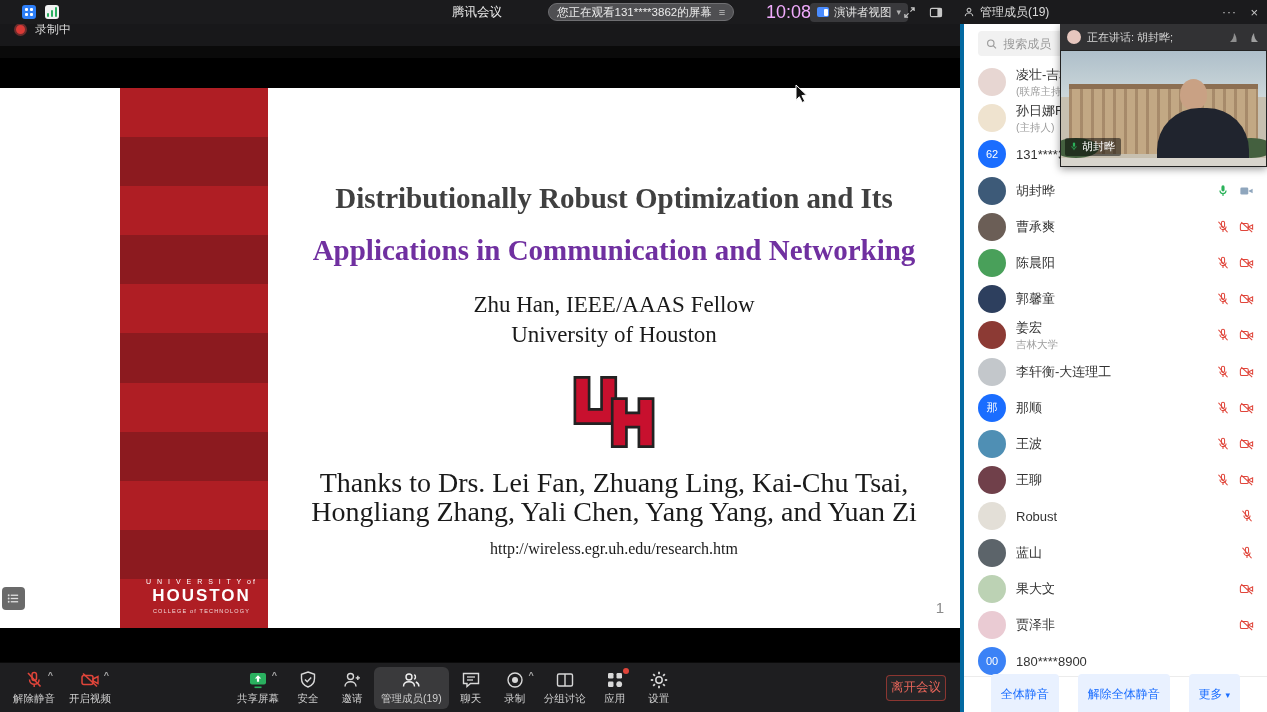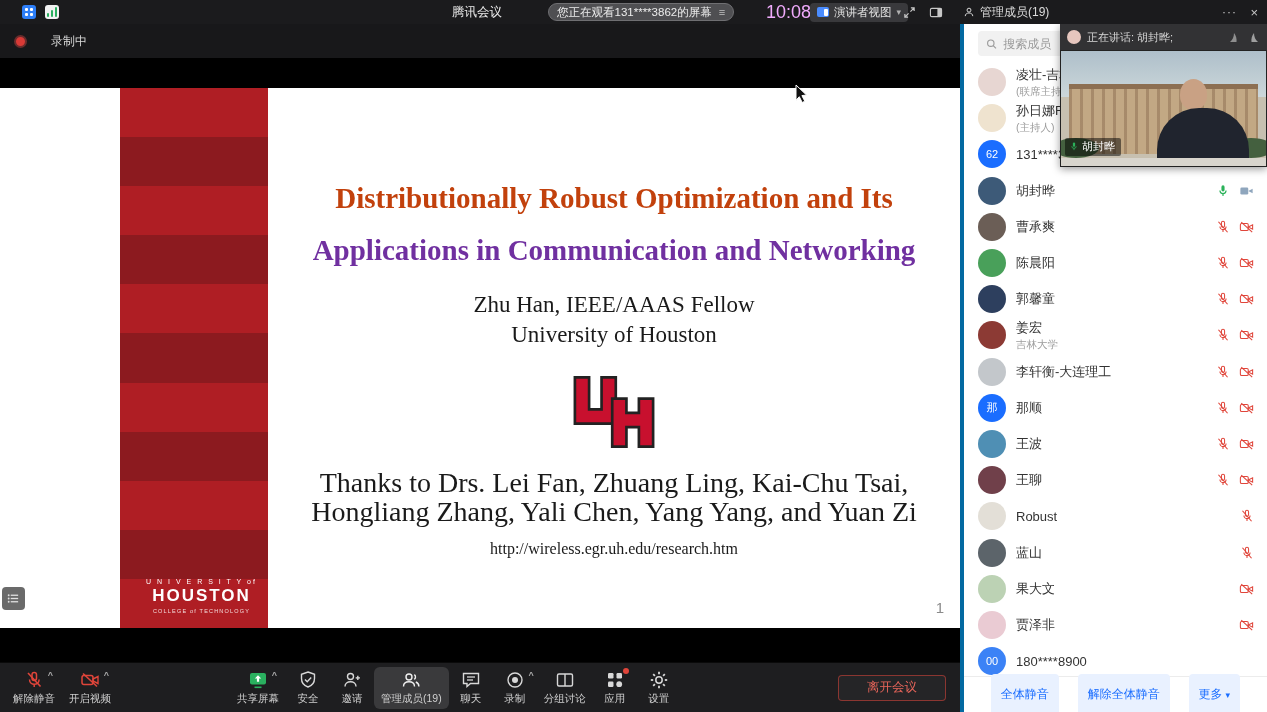--- a/index.html
+++ b/index.html
@@ -21,21 +21,21 @@
   .view-pill{left:810px;top:2.5px;height:19px;background:#39393c;border-radius:4px;padding:0 7px;font-size:11.5px;color:#e2e2e2;gap:5px}
   .vp-ic{width:12px;height:10px;border-radius:2px;background:#4a8cff;position:relative}
   .vp-ic:after{content:"";position:absolute;right:1.5px;top:1.5px;bottom:1.5px;width:4px;background:#fff;border-radius:1px}
   .caret-down{font-size:9px;color:#b0b0b0}
   .tb-expand{left:903px}.tb-window{left:929px}
   .tb-panel-title{left:963px;gap:5px;color:#dcdcdc;font-size:12px}
   .tb-more{right:30px;color:#c8c8c8;font-size:12px;letter-spacing:1px}
   .tb-close{right:9px;color:#c8c8c8;font-size:13px}
 
   
-  .record-bar{position:absolute;left:0;top:24px;width:960px;height:34px;background:#18181a;display:flex;align-items:center;padding-left:14px;gap:24px;z-index:5}
+  .record-bar{position:absolute;left:0;top:12px;width:960px;height:34px;background:#18181a;display:flex;align-items:center;padding-left:14px;gap:8px;z-index:5}
   .rec-dot{width:13px;height:13px;border-radius:50%;border:2px solid #6a2c2c;background:#d93a36}
   .rec-label{color:#d8d8d8;font-size:12px}
 
   
   .stage{position:absolute;left:0;top:58px;width:960px;height:604px;background:#000}
   .slide{position:absolute;left:0;top:30px;width:960px;height:540px;background:#fff;overflow:hidden}
   .stripe-col{position:absolute;left:120px;top:0;width:148px;height:100%;display:flex;flex-direction:column}
   .stripe{flex:1}
   .uh-mark{position:absolute;left:120px;width:163px;bottom:14px;text-align:center;color:#fff;font-family:"Liberation Sans",sans-serif;z-index:2}
   .uh-small{font-size:7px;letter-spacing:2px}
@@ -57,21 +57,21 @@
 
   
   .toolbar{position:absolute;left:0;top:662px;width:960px;height:50px;background:#1e1e20;border-top:1px solid #0a0a0a;display:flex;align-items:center;padding:0 14px 0 6px}
   .tb-spacer{width:112px}
   .tbi{display:flex;flex-direction:column;align-items:center;justify-content:center;padding:3px 7px;border-radius:6px;min-width:44px}
   .tbi.active{background:#3a3a3c}
   .tbi-icon{position:relative;height:20px;display:flex;align-items:center}
   .tbi-label{margin-top:2px;font-size:10.5px;color:#cfcfcf;white-space:nowrap}
   .caret-up{position:absolute;right:-9px;top:0;font-size:9px;color:#a8a8a8;font-weight:bold}
   .badge-dot{position:absolute;top:-2px;right:-4px;width:6px;height:6px;border-radius:50%;background:#e0453a}
-  .leave-btn{margin-left:auto;height:26px;padding:0 28px;background:#252527;border:1px solid rgba(224,69,58,.55);border-radius:4px;color:#e8655a;font-size:12.5px;display:flex;align-items:center}
+  .leave-btn{margin-left:auto;height:26px;padding:0 4px;background:#252527;border:1px solid rgba(224,69,58,.55);border-radius:4px;color:#e8655a;font-size:12.5px;display:flex;align-items:center}
 
   
   .panel{position:absolute;left:960px;top:24px;width:307px;height:688px;background:#fff;border-left:4px solid #0369a1}
   .search-box{position:absolute;left:14px;top:7px;right:14px;height:25px;background:#f1f1f1;border-radius:4px;display:flex;align-items:center;padding:0 8px;gap:6px}
   .search-box input{border:none;outline:none;background:transparent;font-size:12px;color:#333;width:100%}
   .search-box input::placeholder{color:#9a9a9a}
   .member-list{position:absolute;left:0;top:40px;bottom:36px;right:0;overflow:hidden}
   .member-row{display:flex;align-items:center;height:36.2px;padding:0 13px 0 14px;gap:10px}
   .avatar{width:28px;height:28px;border-radius:50%;flex-shrink:0;display:flex;align-items:center;justify-content:center;color:#fff;font-size:11px}
   .m-info{display:flex;flex-direction:column;min-width:0}
@@ -170,21 +170,21 @@
           <div class="stripe" style="background: rgb(140, 26, 31);"></div>
           <div class="stripe" style="background: rgb(175, 30, 36);"></div>
         </div>
       <div class="uh-mark">
         <div class="uh-small">U N I V E R S I T Y  of</div>
         <div class="uh-main">HOUSTON</div>
         <div class="uh-sub">COLLEGE of TECHNOLOGY</div>
       </div>
       <div class="slide-content">
         <div class="s-title">
-          <div style="color: #c2410c;">Distributionally Robust Optimization and Its</div>
+          <div style="color: #404040;">Distributionally Robust Optimization and Its</div>
           <div style="color: rgb(112, 48, 160);">Applications in Communication and Networking</div>
         </div>
         <div class="s-author">
           <div>Zhu Han, IEEE/AAAS Fellow</div>
           <div>University of Houston</div>
         </div>
         <div class="s-logo">
           <svg width="92" height="80" viewBox="0 0 100 90">
             <g stroke="#222" stroke-width="3" fill="#C8102E">
               <path d="M6 6 h16 v36 h14 v-36 h16 v52 h-46 z"></path>

